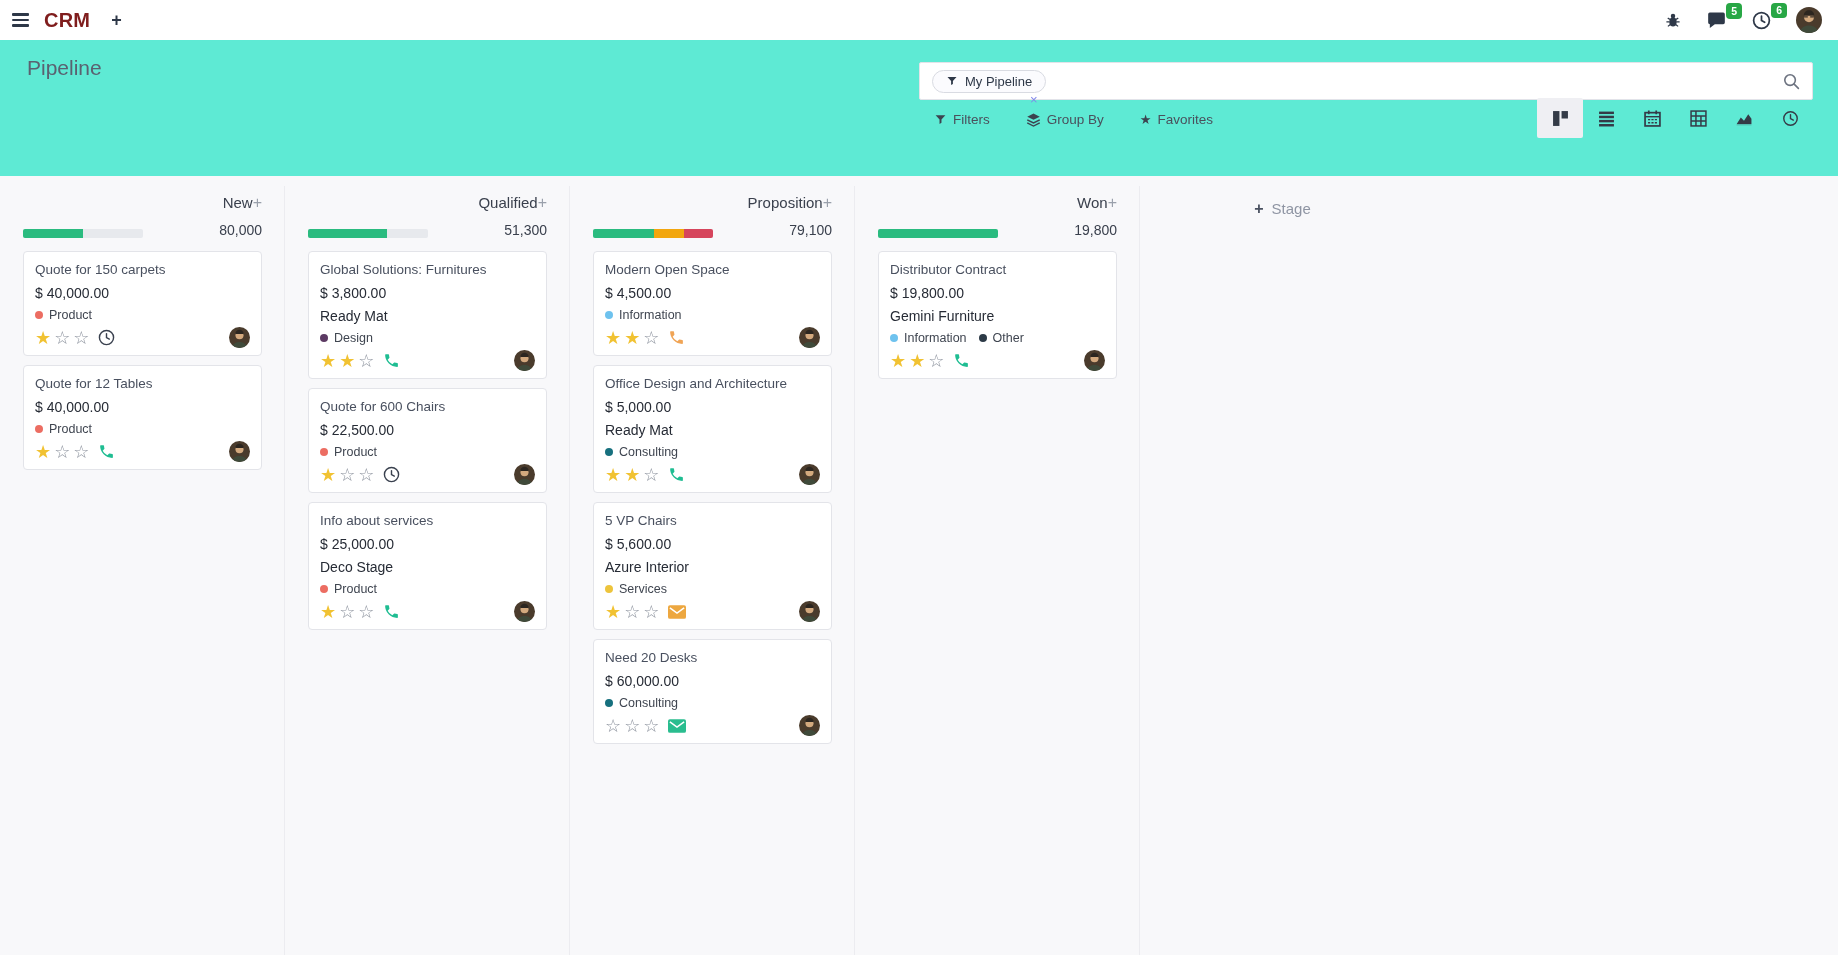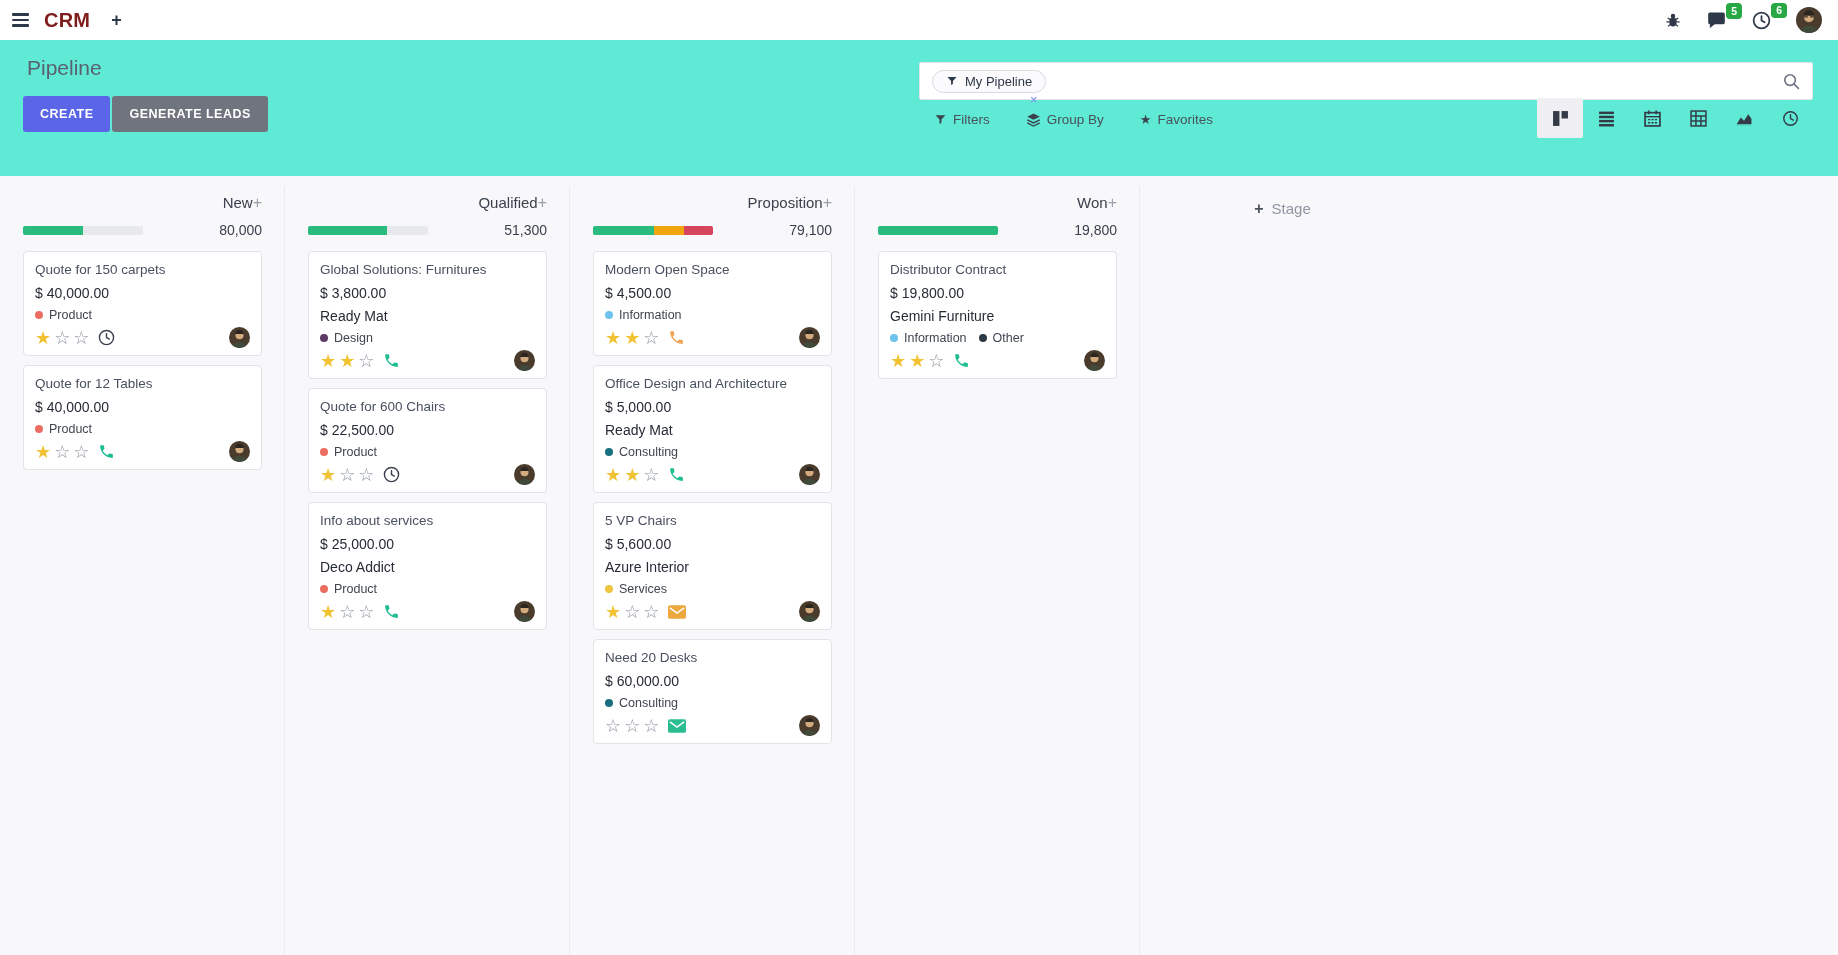--- a/index.html
+++ b/index.html
@@ -41,21 +41,21 @@
   .view-switcher { position:absolute; right:25px; top:58px; display:flex; }
   .view-btn { width:46px; height:40px; display:flex; align-items:center; justify-content:center; cursor:pointer; border-radius:2px; }
   .view-btn.active { background:#efeff3; }
   
   .board { flex:1; background:#f8f8fa; display:flex; padding-top:10px; overflow:hidden; }
   .col-slot { width:285px; flex:0 0 285px; border-right:1px solid #ececf0; padding:0 22px 0 23px; }
   .col-slot.add-stage { border-right:none; padding:0; display:flex; justify-content:center; align-items:flex-start; }
   .col-header { display:flex; justify-content:flex-end; align-items:center; margin-top:8px; }
   .col-name { font-size:15px; color:#3a404d; }
   .col-plus { color:#9aa0ab; font-size:16px; cursor:pointer; line-height:1; }
-  .col-progressrow { display:flex; align-items:center; justify-content:space-between; margin:11px 0 13px; }
+  .col-progressrow { display:flex; align-items:flex-end; justify-content:space-between; margin:11px 0 13px; }
   .progress { width:120px; height:9px; background:#e7e9ed; border-radius:2px; overflow:hidden; display:flex; cursor:pointer; }
   .seg { height:100%; }
   .col-total { font-size:14px; color:#3a404d; }
   .kcard { background:#fff; border:1px solid #e3e4e9; border-radius:4px; padding:10px 11px 7px; margin-bottom:9px; cursor:pointer; }
   .kcard-title { font-size:13.5px; color:#49505f; margin-bottom:8px; }
   .kcard-amount, .kcard-partner { font-size:14px; color:#262b35; margin-bottom:7px; }
   .tag-row { display:flex; gap:12px; margin-bottom:5px; flex-wrap:wrap; }
   .tag { display:flex; align-items:center; gap:6px; font-size:12.5px; color:#3f4550; }
   .tag-dot { width:8px; height:8px; border-radius:50%; flex:0 0 8px; }
   .kcard-footer { display:flex; align-items:center; margin-top:3px; }
@@ -112,24 +112,20 @@
           <path d="M2.5 24c1.7-4.8 5.4-7 9.5-7s7.8 2.2 9.5 7z" fill="#3f4a3a"></path>
           <path d="M7.3 9.2h3.6M13.1 9.2h3.6" stroke="#3a3028" stroke-width="1.2"></path>
         </svg>
     </span>
   </div>
 </header>
 
 <section class="control-panel">
   <div class="page-title">Pipeline</div>
 
-  <div class="action-buttons">
-    <button class="btn-create">CREATE</button>
-    <button class="btn-generate">GENERATE LEADS</button>
-  </div>
 
   <div class="search-area">
     <div class="search-box">
       <span class="facet">
         <svg width="12" height="12" viewBox="0 0 24 24" fill="#2e3848">
             <path d="M3 4h18l-7.2 8.2V18l-3.6 2.2v-8L3 4z"></path>
           </svg>
         <span>My Pipeline</span>
       </span>
       <span class="magnifier">
@@ -346,21 +342,21 @@
               <rect width="24" height="24" fill="#4a3b2c"></rect>
               <circle cx="12" cy="9.5" r="4.6" fill="#d3a97e"></circle>
               <path d="M7.2 8c0-3.2 2.1-5 4.8-5s4.8 1.8 4.8 5z" fill="#2c2620"></path>
               <path d="M2.5 24c1.7-4.8 5.4-7 9.5-7s7.8 2.2 9.5 7z" fill="#3f4a3a"></path>
             </svg></span>
         </div>
       </article>
       <article class="kcard">
         <div class="kcard-title">Info about services</div>
         <div class="kcard-amount">$ 25,000.00</div>
-        <div class="kcard-partner">Deco Addict</div>
+        <div class="kcard-partner">Deco Stage</div>
         <div class="tag-row">
           <span class="tag">
             <span class="tag-dot" style="background: rgb(236, 109, 98);"></span>
             <span>Product</span>
           </span>
         </div>
         <div class="kcard-footer">
           <div class="stars">
             <span class="star filled">★</span>
             <span class="star empty">☆</span>

